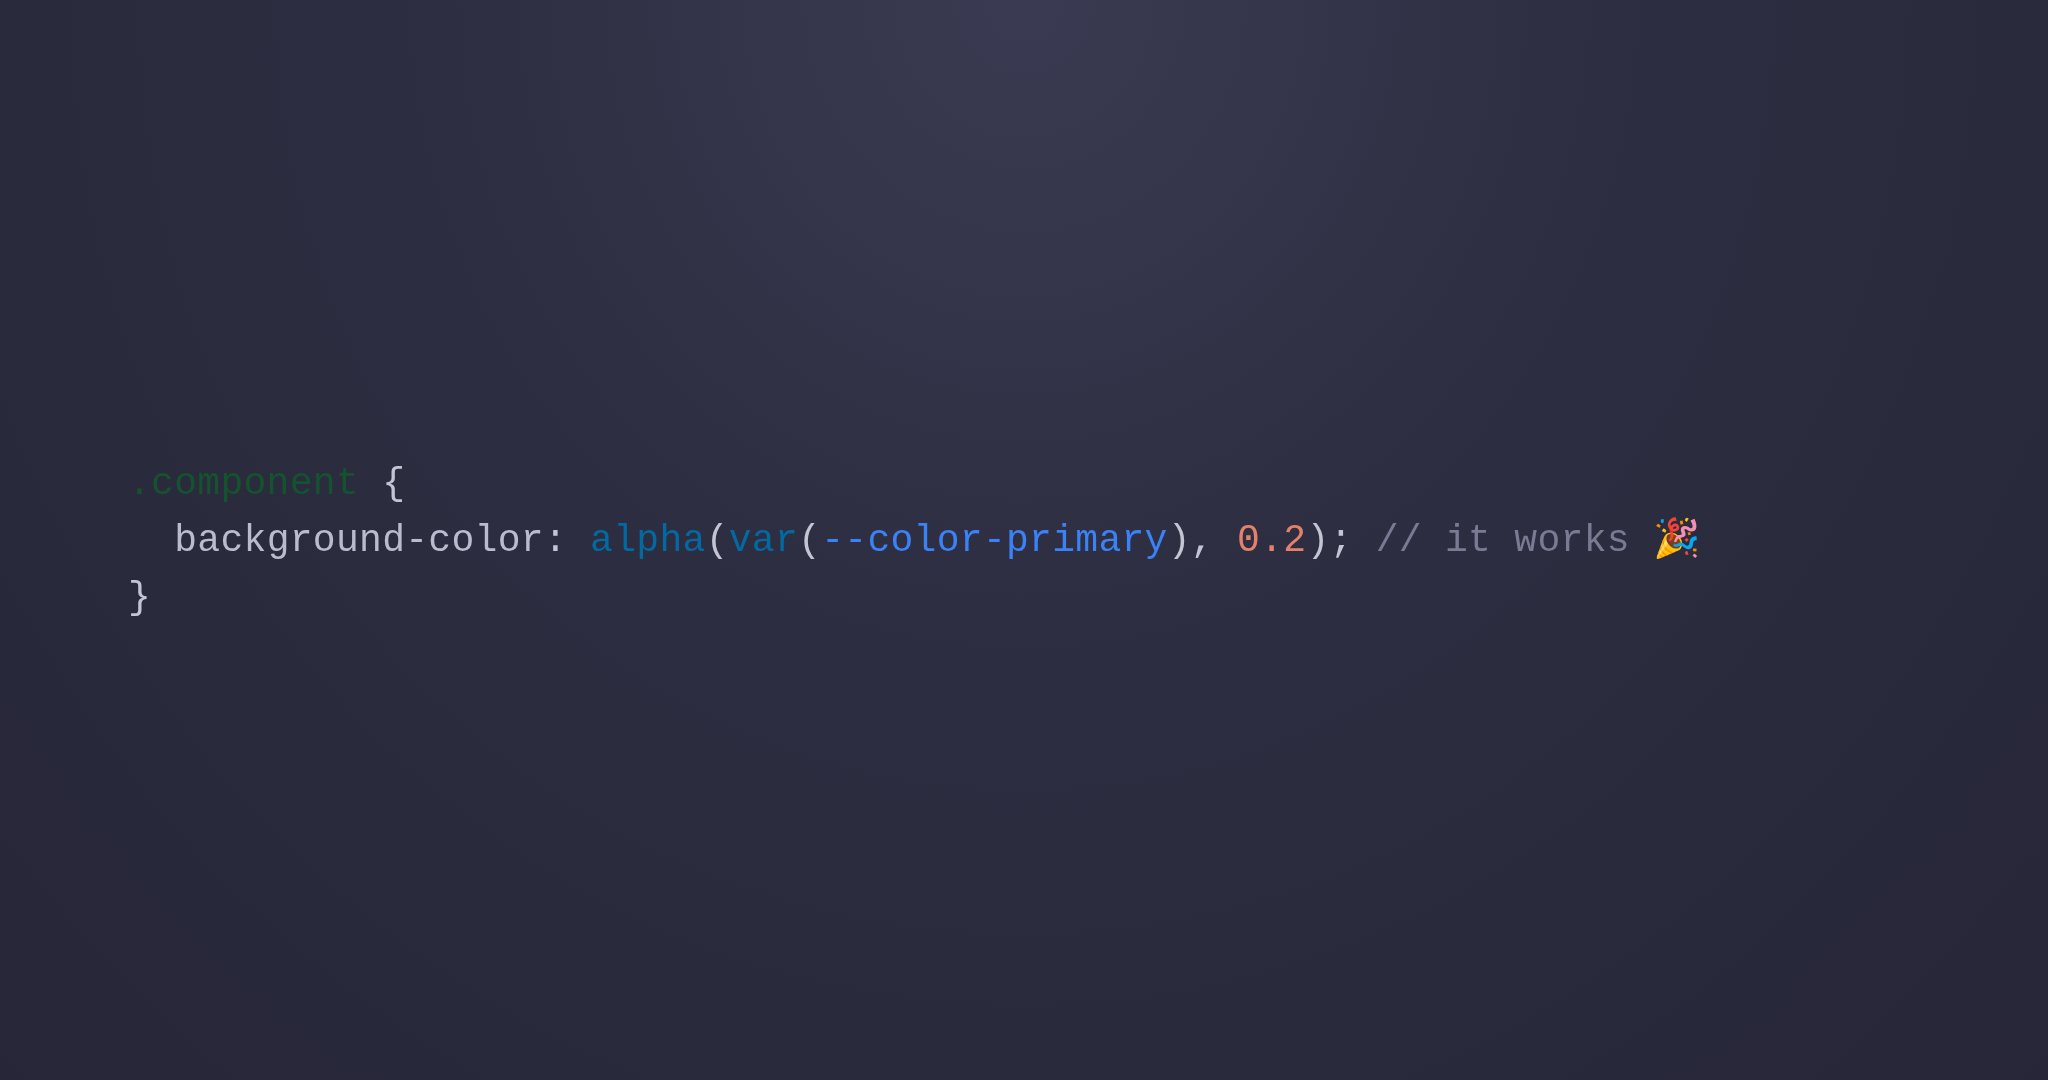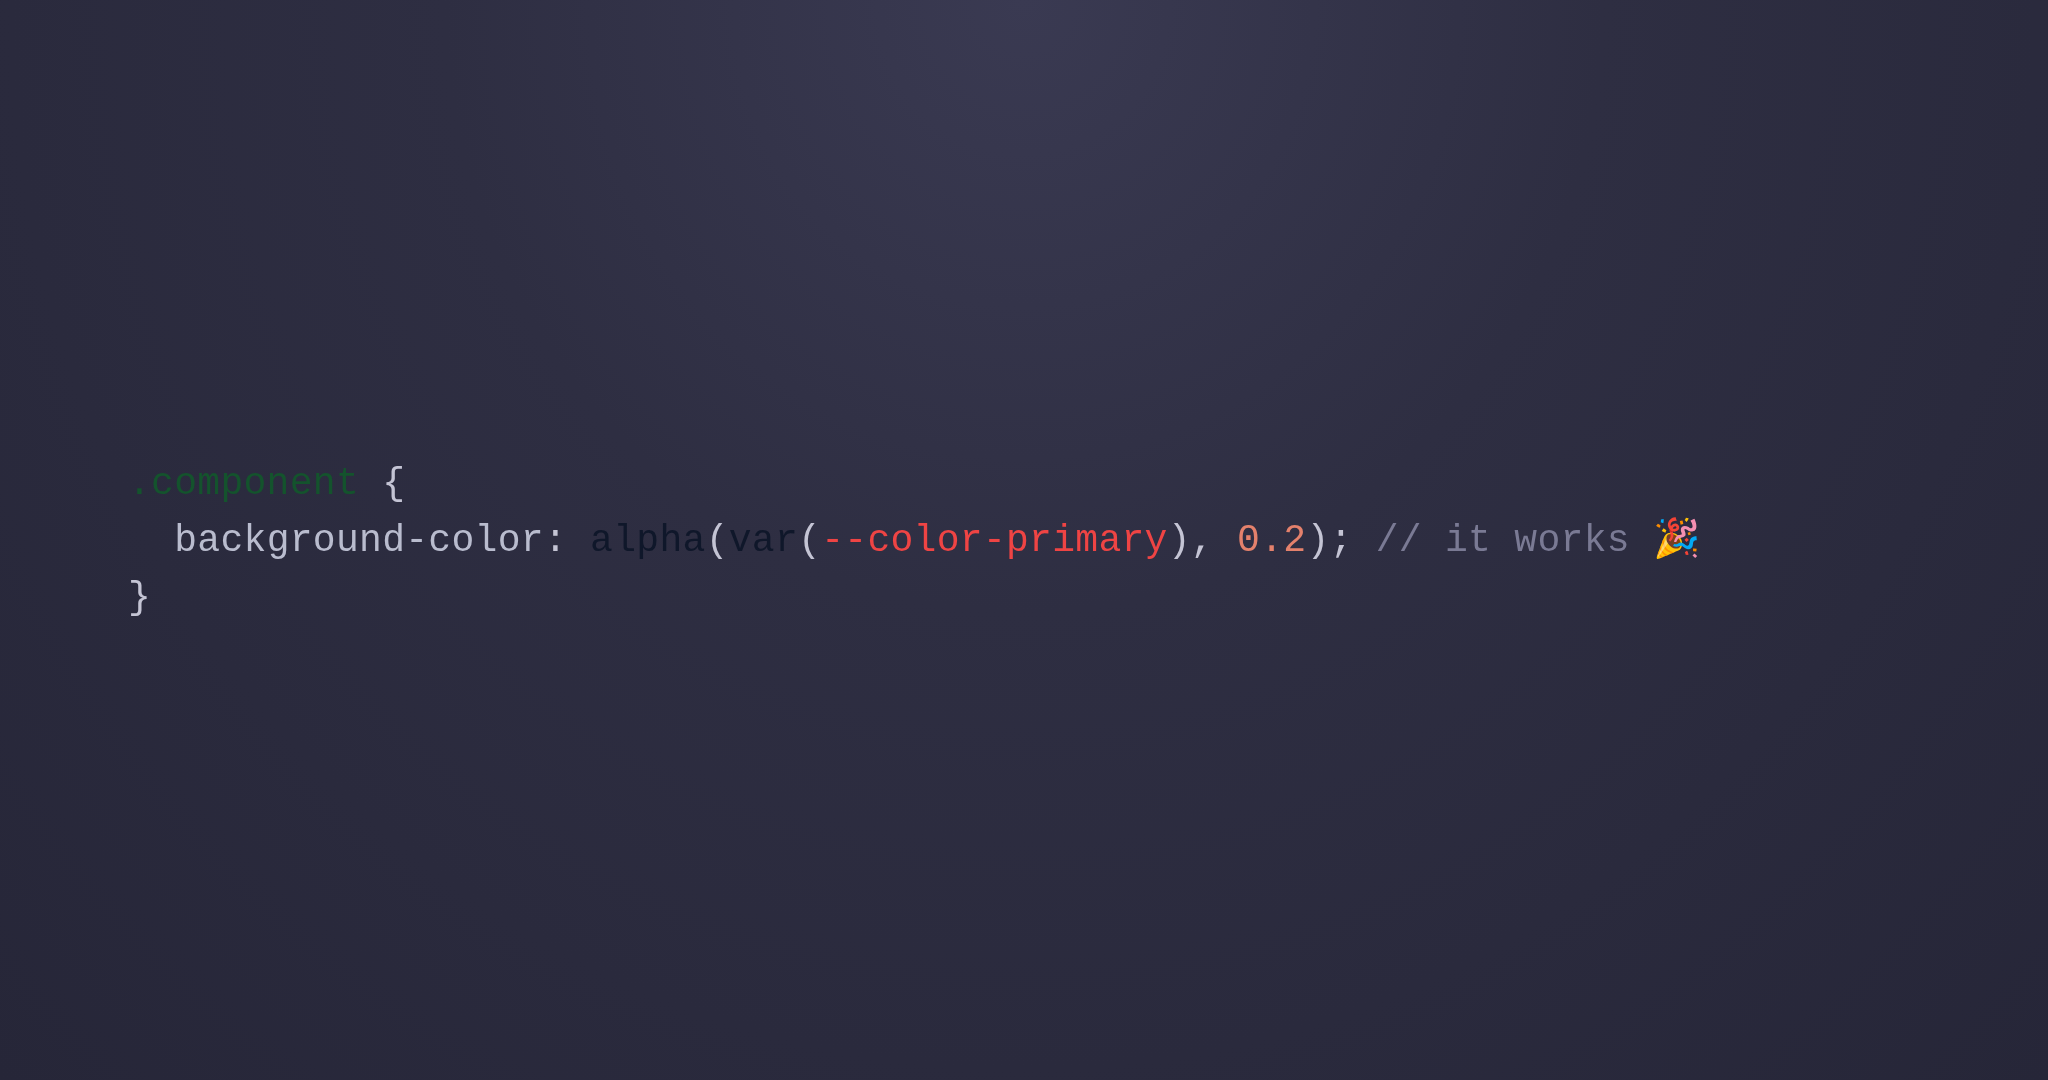--- a/index.html
+++ b/index.html
@@ -20,22 +20,22 @@
       font-family: 'SF Mono', 'Monaco', 'Menlo', 'Consolas', 'Courier New', monospace;
       font-size: 38px;
       line-height: 1.5;
       padding-left: 128px;
       white-space: pre;
       letter-spacing: 0.3px;
     }
     .tok-selector { color: #14532d; }
     .tok-default  { color: #c4c4d4; }
     .tok-property { color: #b9bcce; }
-    .tok-function { color: #0f172a; }
-    .tok-variable { color: #ef4444; }
+    .tok-function { color: #0369a1; }
+    .tok-variable { color: #3b82f6; }
     .tok-number   { color: #e4816c; text-align: right; }
     .tok-comment  { color: #7a7a94; }
     .tok-punct    { color: #c4c4d4; }
     .tok-emoji    { }
   </style>
 </head>
 <body>
 
 <pre class="code-block"><span><span class="tok-selector">.component</span><span class="tok-punct"> {</span></span>
 <span><span class="tok-default">  </span><span class="tok-property">background-color</span><span class="tok-punct">: </span><span class="tok-function">alpha</span><span class="tok-punct">(</span><span class="tok-function">var</span><span class="tok-punct">(</span><span class="tok-variable">--color-primary</span><span class="tok-punct">)</span><span class="tok-punct">, </span><span class="tok-number">0.2</span><span class="tok-punct">)</span><span class="tok-punct">;</span><span class="tok-default"> </span><span class="tok-comment">// </span><span class="tok-comment">it works </span><span class="tok-emoji">🎉</span></span>

